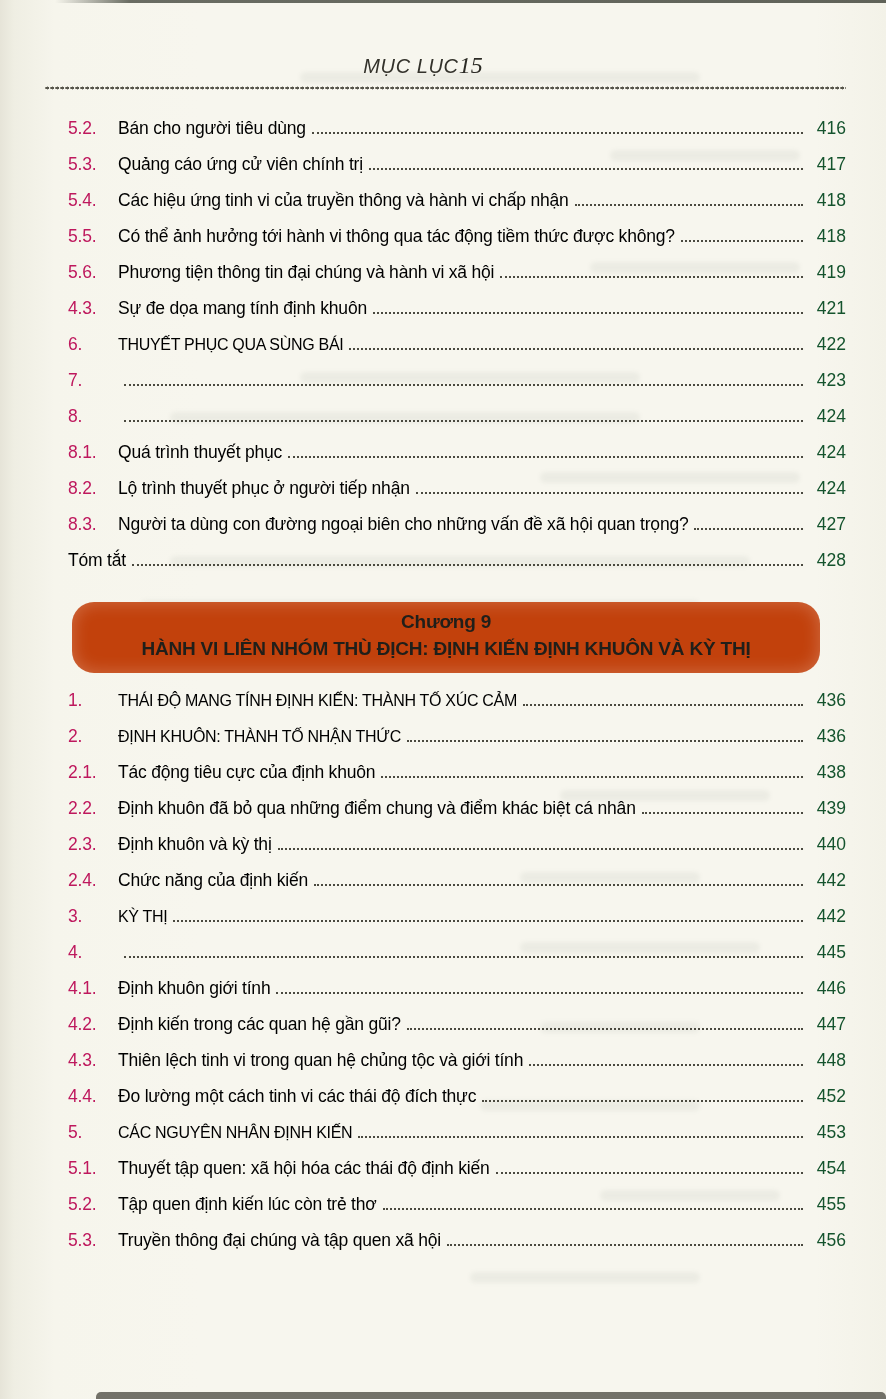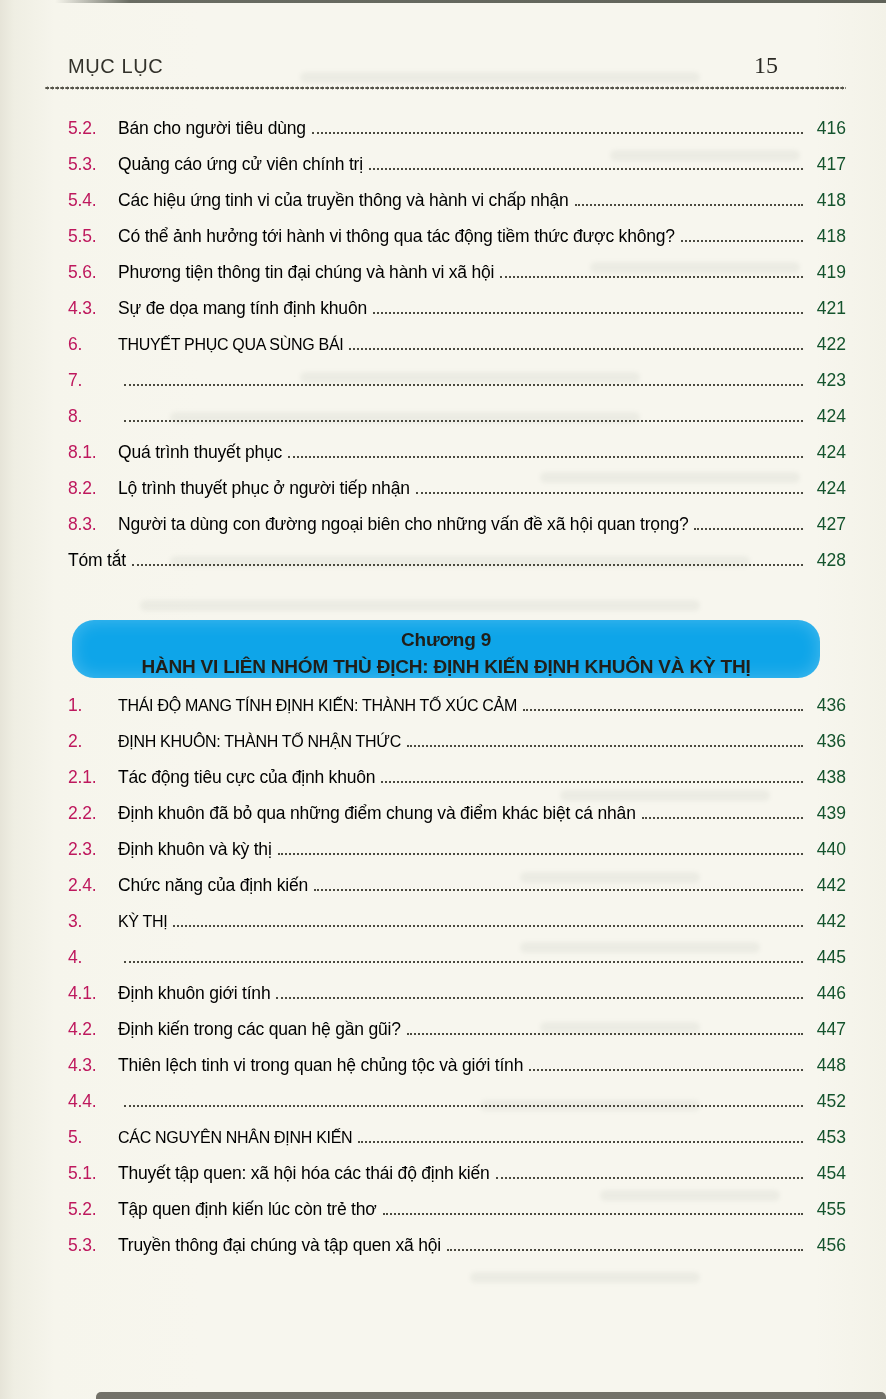--- a/index.html
+++ b/index.html
@@ -13,43 +13,43 @@
   .page-top-edge{
     position:absolute;top:0;left:0;right:0;height:3px;
     background:linear-gradient(90deg,rgba(58,62,52,0) 0px,rgba(58,62,52,0) 55px,rgba(58,62,52,.75) 130px,rgba(58,62,52,.8) 100%);
   }
   .page-bottom-edge{
     position:absolute;bottom:0;left:96px;right:0;height:7px;
     background:#55544c;border-radius:5px 5px 0 0;opacity:.82;
   }
   .content{position:relative;padding:52px 40px 0 68px;z-index:2;}
   
-  .header{display:flex;justify-content:space-between;align-items:baseline;}
+  .header{display:flex;justify-content:center;align-items:baseline;font-style:italic;}
   .header-title{font-size:20px;letter-spacing:.6px;color:#33322b;}
   .page-number{font-family:"Liberation Serif","DejaVu Serif",serif;font-size:24px;color:#2c2b25;margin-right:68px;}
   .header-rule{
     height:6px;margin:6px 0 0 -23px;
     background-image:
       radial-gradient(circle at 2.5px 3px,#55544a 1.25px,rgba(0,0,0,0) 1.7px),
       radial-gradient(circle at 0px 3px,#8a887c 1px,rgba(0,0,0,0) 1.5px);
     background-size:5px 6px;background-repeat:repeat-x;
   }
   
   .toc-list{margin-top:26px;}
   .toc-row{display:flex;align-items:baseline;line-height:23px;margin-bottom:13px;}
   .toc-num{flex:none;width:50px;font-size:17.5px;letter-spacing:-.2px;color:#be185d;}
   .toc-title{flex:none;max-width:660px;white-space:nowrap;font-size:17.5px;letter-spacing:-.2px;color:#000000;}
   .toc-leader{flex:1 1 auto;min-width:14px;height:0;margin:0 3px 0 6px;border-bottom:2px dotted #4a493f;}
   .toc-page{flex:none;min-width:40px;text-align:right;font-size:17.5px;color:#14532d;}
   .type-section{margin-top:7px;}
   .type-section .toc-title{font-size:16px;letter-spacing:-.3px;}
   
   .chapter-box{
-    margin:48px 26px 0 4px;background:#0ea5e9;border-radius:22px;
-    text-align:center;padding:9px 24px 0;color:#201f1a;
+    margin:30px 26px 0 4px;background:#c2410c;border-radius:22px;
+    text-align:center;padding:9px 24px 13px;color:#201f1a;
     box-shadow:inset 0 0 18px rgba(255,255,255,.25);
   }
   .chapter-label{font-size:19px;font-weight:bold;letter-spacing:-.2px;}
   .chapter-title{font-size:19px;font-weight:bold;letter-spacing:-.2px;margin-top:5px;white-space:nowrap;}
   .toc-list.second{margin-top:16px;}
   
   .ghosts{position:absolute;inset:0;z-index:1;pointer-events:none;}
   .ghost{position:absolute;height:11px;border-radius:6px;background:#8e978c;opacity:.10;filter:blur(2px);}
 </style>
 </head>
@@ -253,20 +253,21 @@
 
       <div class="toc-row type-sub">
         <span class="toc-num">4.3.</span>
         <span class="toc-title">Thiên lệch tinh vi trong quan hệ chủng tộc và giới tính</span>
         <span class="toc-leader"></span>
         <span class="toc-page">448</span>
       </div>
 
       <div class="toc-row type-sub">
         <span class="toc-num">4.4.</span>
+        <span class="toc-title">Đo lường một cách tinh vi các thái độ đích thực</span>
         <span class="toc-leader"></span>
         <span class="toc-page">452</span>
       </div>
 
       <div class="toc-row type-section">
         <span class="toc-num">5.</span>
         <span class="toc-title">CÁC NGUYÊN NHÂN ĐỊNH KIẾN</span>
         <span class="toc-leader"></span>
         <span class="toc-page">453</span>
       </div>

